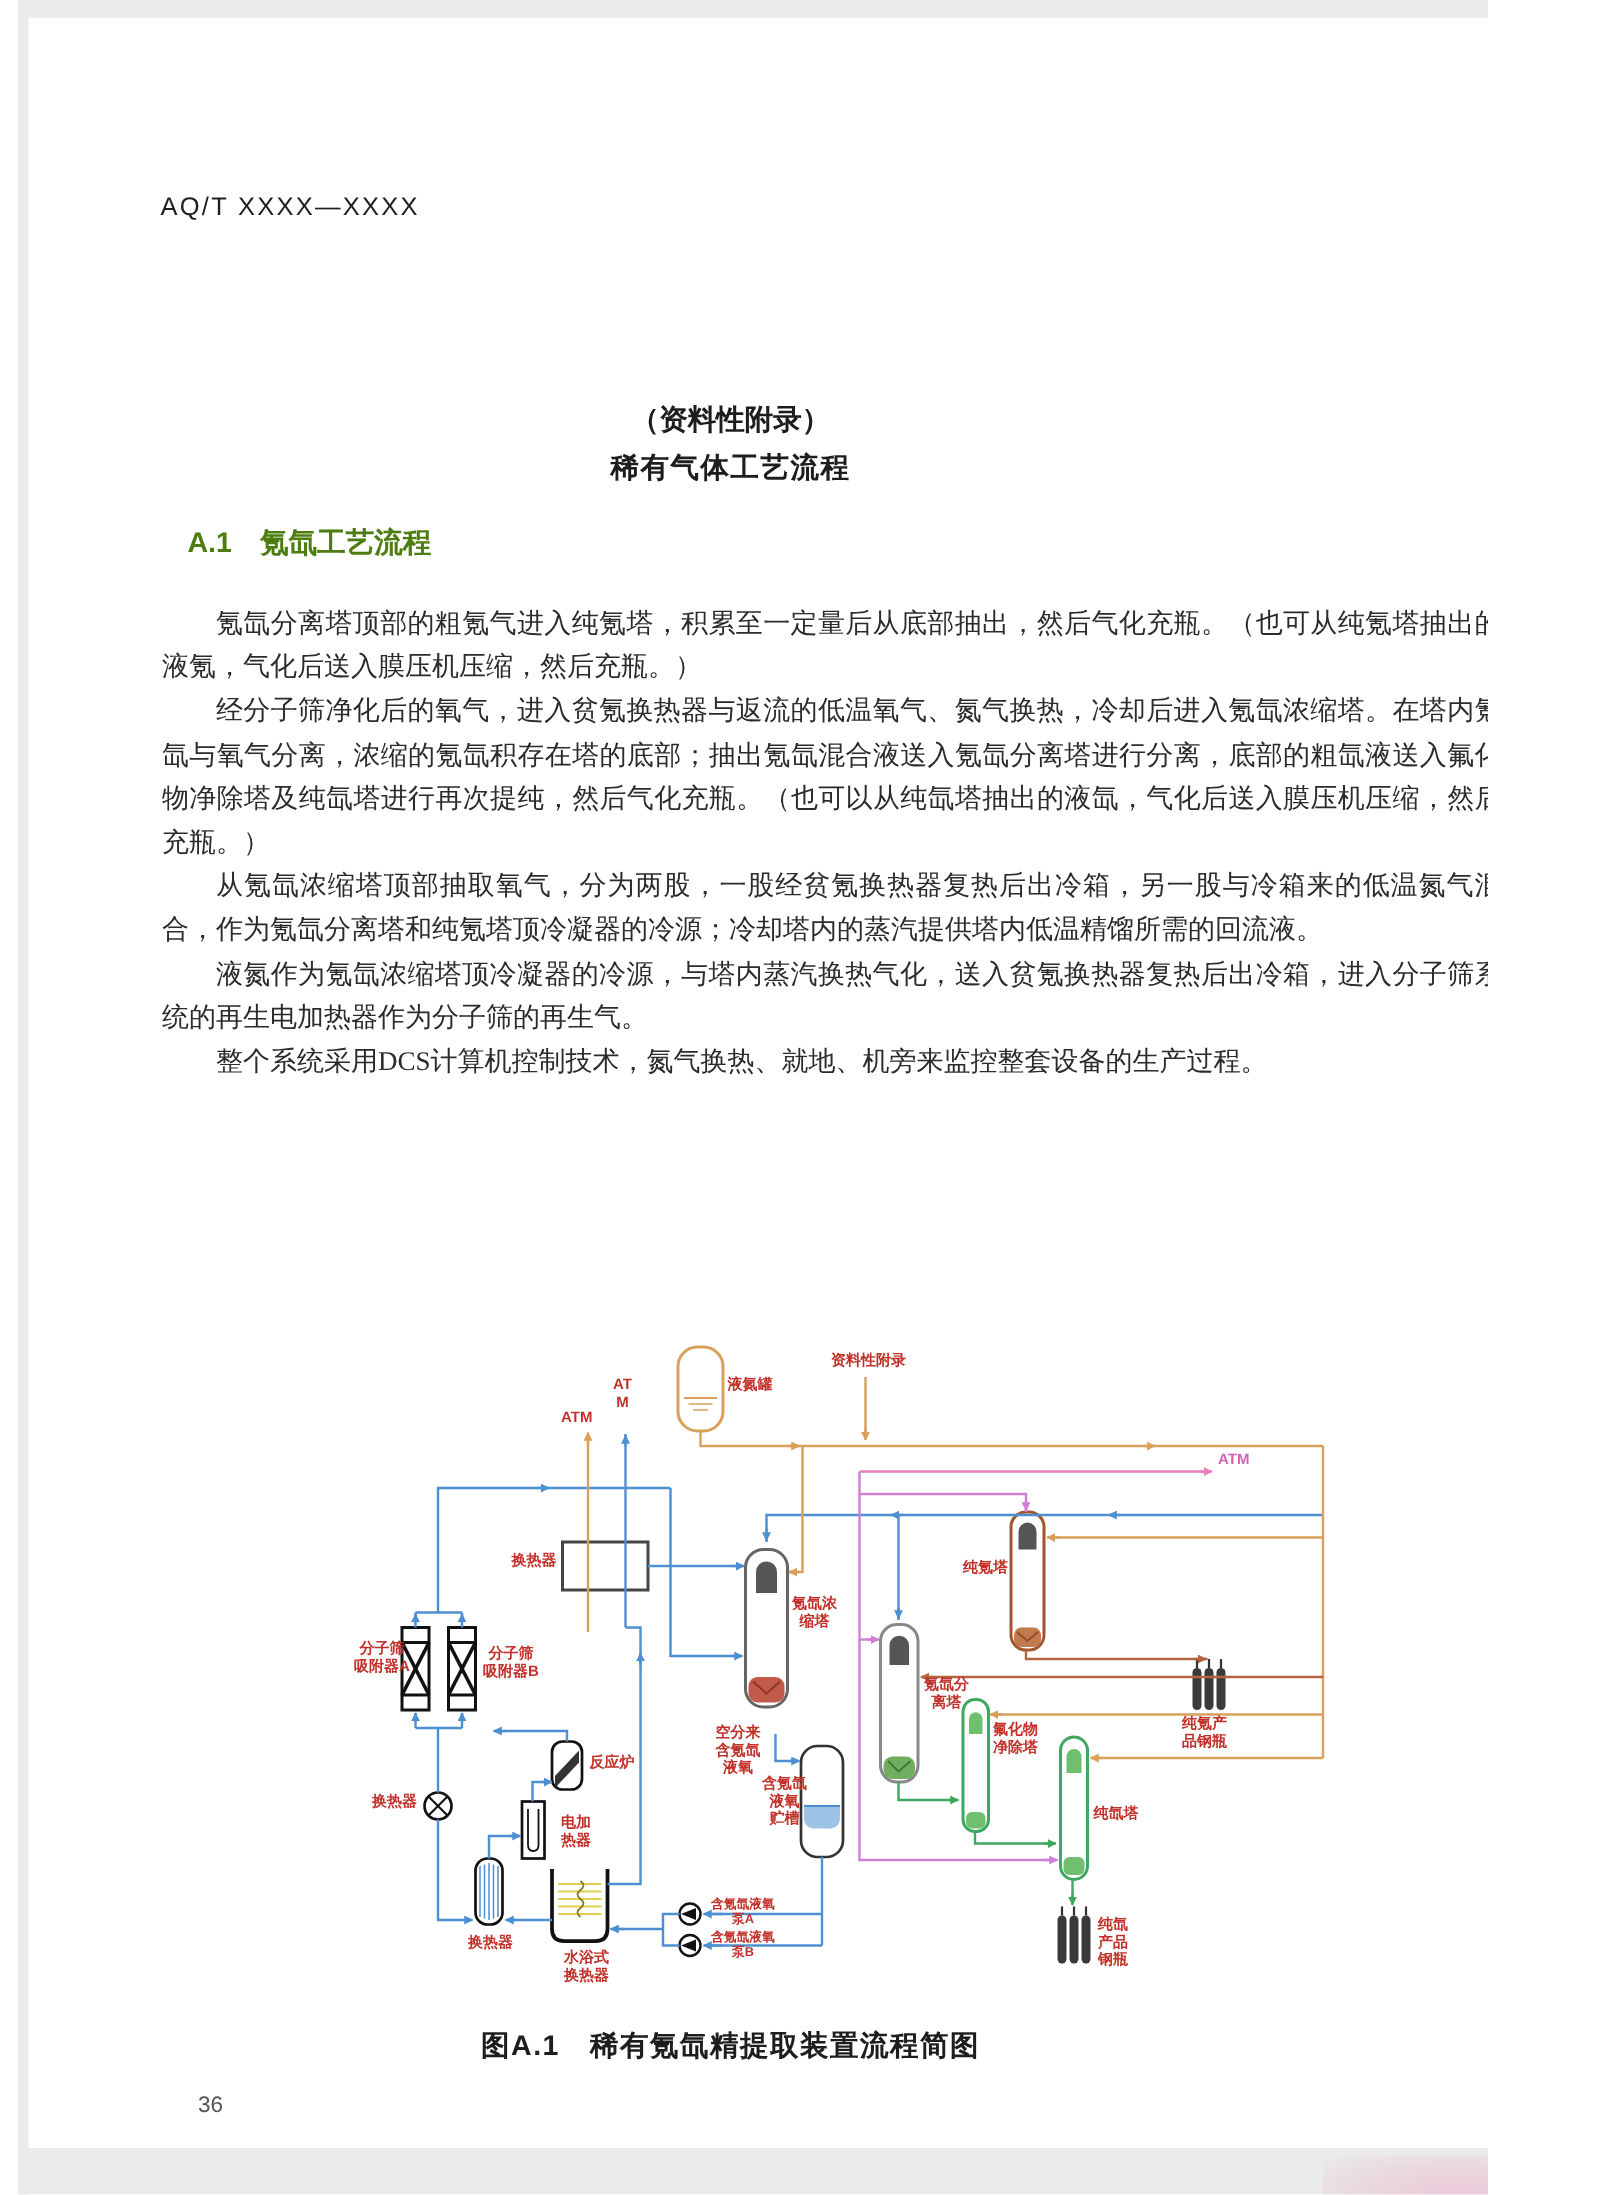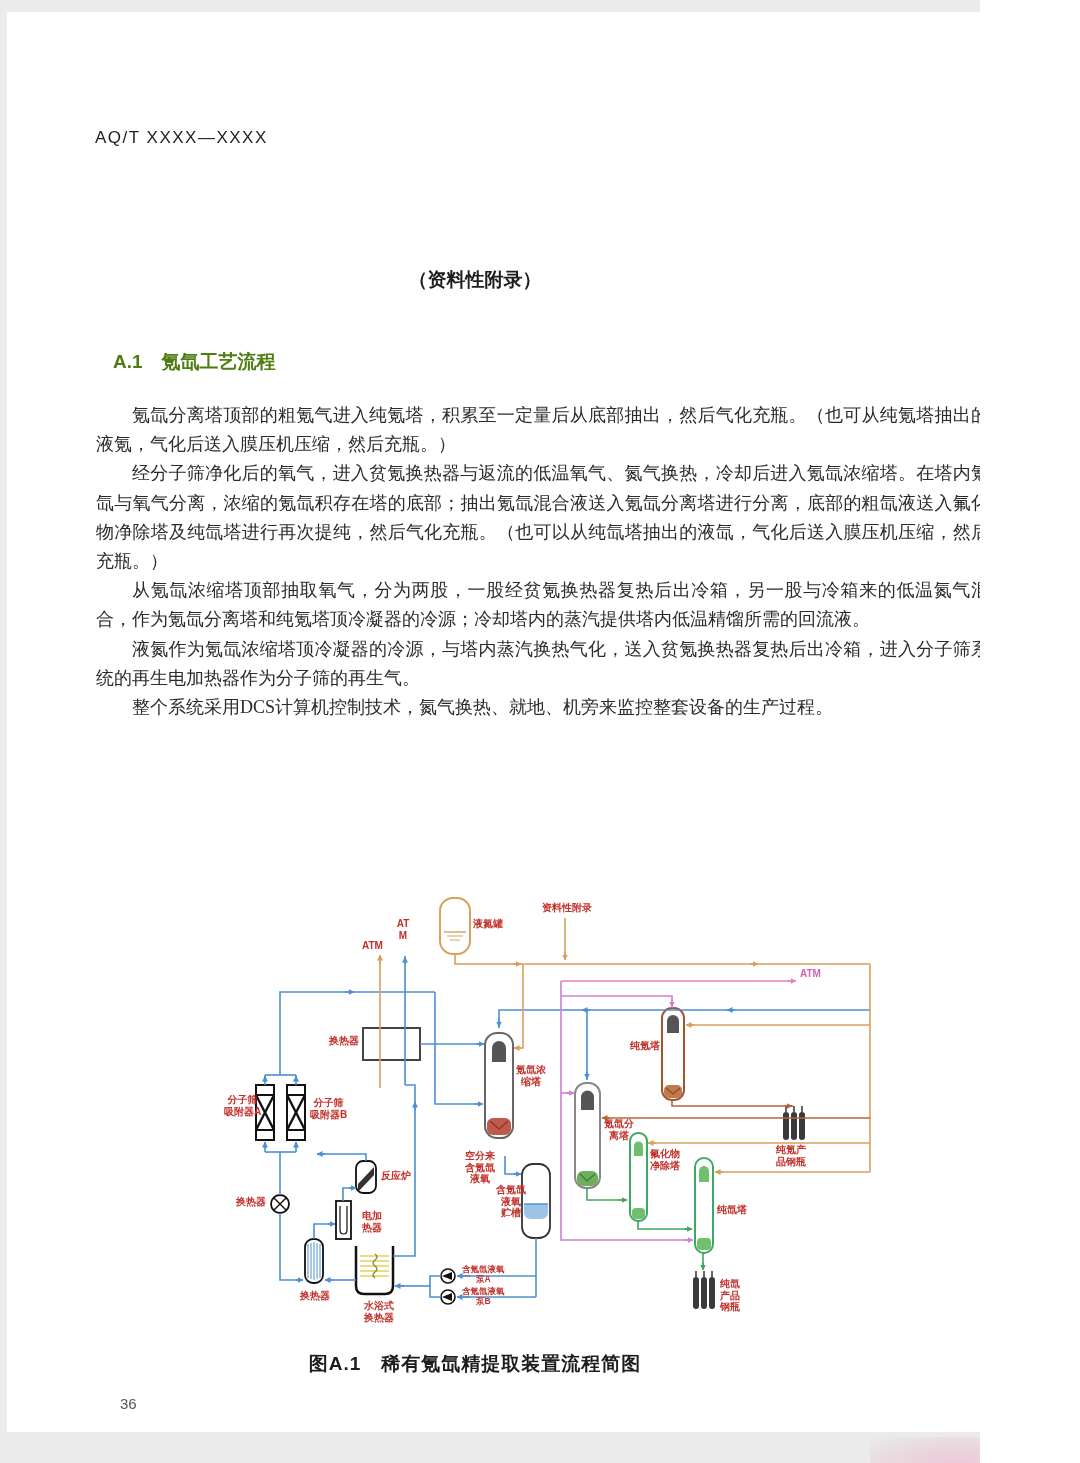--- a/index.html
+++ b/index.html
@@ -1,17 +1,17 @@
 <!DOCTYPE html>
 <html><head>
 <meta charset="utf-8">
 <style>
   html,body{margin:0;padding:0;}
   .canvas{position:relative;width:980px;height:1463px;background:#ffffff;overflow:hidden;
-          font-family:"Liberation Serif",serif;color:#2e2e2e;}
+          font-family:"Liberation Serif",serif;color:#2e2e2e;margin-left:12px;}
   .edge{position:absolute;background:#ebebeb;}
   .smudge{position:absolute;right:0;bottom:0;width:110px;height:26px;
           background:radial-gradient(ellipse at 80% 100%, #ecc9da 0%, #e9dade 55%, #ebebeb 100%);}
   .header{position:absolute;left:95px;top:128px;font-family:"Liberation Sans",sans-serif;
           font-size:17px;letter-spacing:1.5px;color:#1f1f1f;}
   .cblock{position:absolute;left:0;right:30px;text-align:center;font-weight:bold;color:#1d1d1d;
           font-family:"Liberation Sans",sans-serif;}
   .t1{top:234px;font-size:20px;letter-spacing:2px;}
   .t2{top:267px;font-size:19px;}
   .t3{top:299px;font-size:19px;letter-spacing:1px;}
@@ -32,20 +32,21 @@
            font-family:"Liberation Sans",sans-serif;}
 </style>
 </head>
 <body>
 
 <div class="canvas">
 
   <div class="header">AQ/T XXXX—XXXX</div>
 
   <div class="cblock t2">（资料性附录）</div>
+  <div class="cblock t3">稀有气体工艺流程</div>
 
   <div class="sec">A.1　氪氙工艺流程</div>
 
   <div class="body">
     <p>氪氙分离塔顶部的粗氪气进入纯氪塔，积累至一定量后从底部抽出，然后气化充瓶。（也可从纯氪塔抽出的液氪，气化后送入膜压机压缩，然后充瓶。）</p>
     <p>经分子筛净化后的氧气，进入贫氪换热器与返流的低温氧气、氮气换热，冷却后进入氪氙浓缩塔。在塔内氪氙与氧气分离，浓缩的氪氙积存在塔的底部；抽出氪氙混合液送入氪氙分离塔进行分离，底部的粗氙液送入氟化物净除塔及纯氙塔进行再次提纯，然后气化充瓶。（也可以从纯氙塔抽出的液氙，气化后送入膜压机压缩，然后充瓶。）</p>
     <p>从氪氙浓缩塔顶部抽取氧气，分为两股，一股经贫氪换热器复热后出冷箱，另一股与冷箱来的低温氮气混合，作为氪氙分离塔和纯氪塔顶冷凝器的冷源；冷却塔内的蒸汽提供塔内低温精馏所需的回流液。</p>
     <p>液氮作为氪氙浓缩塔顶冷凝器的冷源，与塔内蒸汽换热气化，送入贫氪换热器复热后出冷箱，进入分子筛系统的再生电加热器作为分子筛的再生气。</p>
     <p>整个系统采用DCS计算机控制技术，氮气换热、就地、机旁来监控整套设备的生产过程。</p>
   </div>

